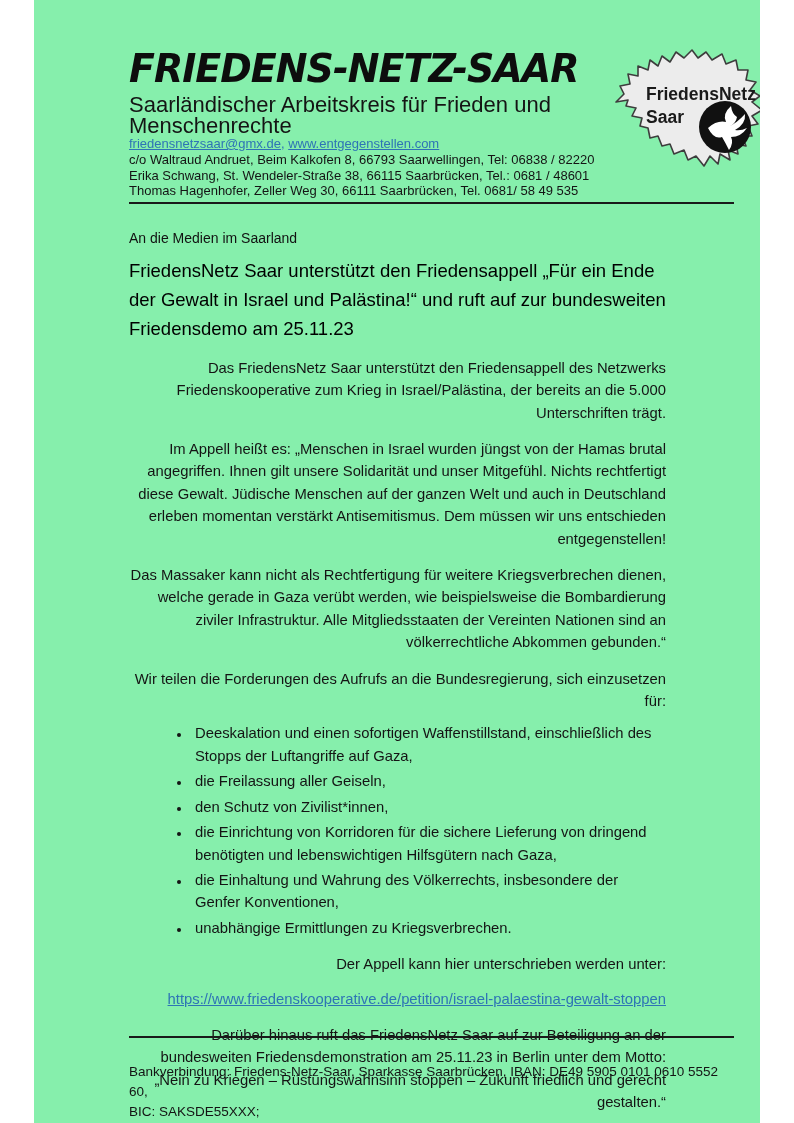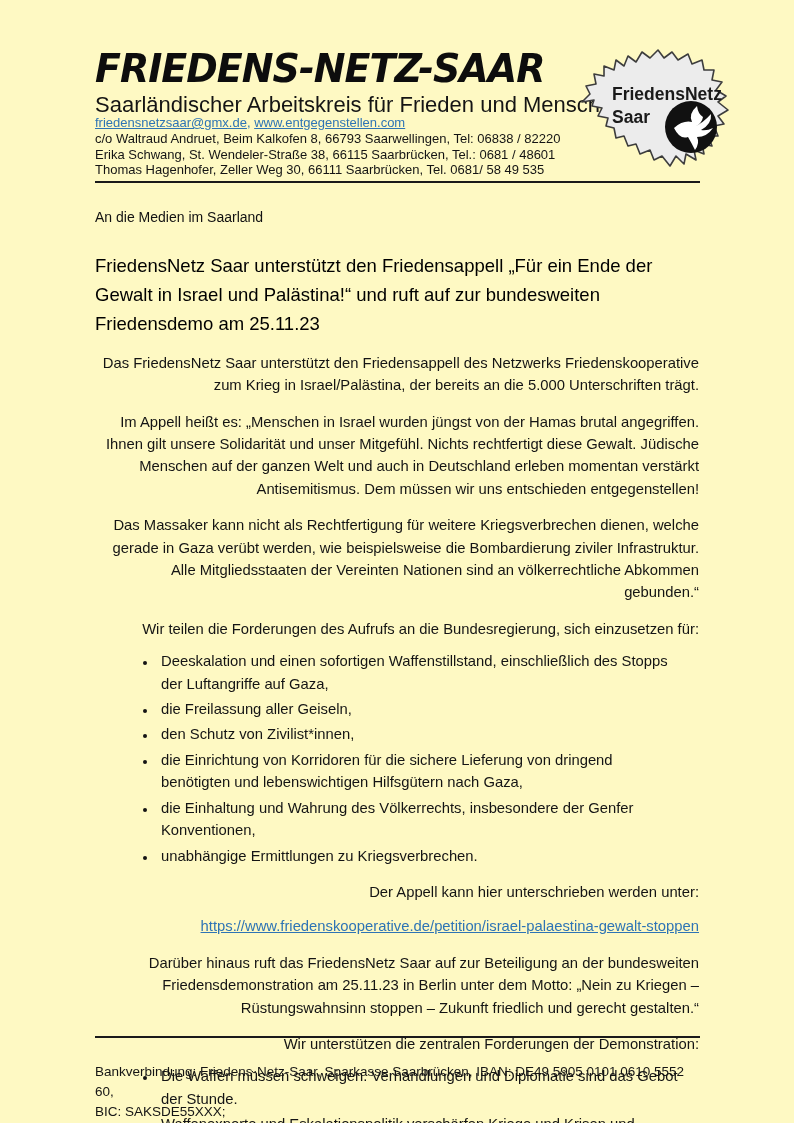--- a/index.html
+++ b/index.html
@@ -1,21 +1,21 @@
 <!DOCTYPE html>
 <html lang="de" style="--link-color: #2e74b5;"><head>
 <meta charset="utf-8">
 <style>
   * { margin: 0; padding: 0; box-sizing: border-box; }
   html, body { background: #ffffff; }
   .page {
     position: relative;
-    width: 794px;
+    width: 726px;
     height: 1123px;
-    background: #fef9c3;
+    background: #86efac;
     font-family: "Liberation Sans", sans-serif;
     color: #111111;
     overflow: hidden;
     margin: 0 auto;
   }
   .content { padding: 42px 94px 0 95px; }
 
   
   .masthead { position: relative; }
   .org-title {
@@ -42,21 +42,21 @@
   .link-sep { color: var(--link-color, #2e74b5); text-decoration: none; }
 
   
   .logo-box { position: absolute; left: 471px; top: -4px; width: 180px; height: 140px; }
   .logo-box svg { display: block; width: 100%; height: 100%; }
 
   
   .recipient { font-size: 14px; line-height: 20px; margin-top: 24px; }
   .headline {
     font-size: 18.5px; line-height: 29px; font-weight: 400;
-    color: #000; margin-top: 24px; max-width: 604px;
+    color: #000; margin-top: 8px; max-width: 604px;
   }
   .para { font-size: 14.8px; line-height: 22.4px; margin-top: 14px; max-width: 604px; color: #141414; text-align: right; }
   ul.demands { margin: 10px 0 4px 0; padding-left: 52px; max-width: 600px; }
   ul.demands li { font-size: 14.8px; line-height: 22.4px; margin: 3px 10px; padding-left: 4px; color: #141414; }
   ul.demands li::marker { font-size: 0.8em; }
 
   
   .footer {
     position: absolute; left: 95px; top: 1036px; width: 605px;
     border-top: 2px solid #1a1a1a;

